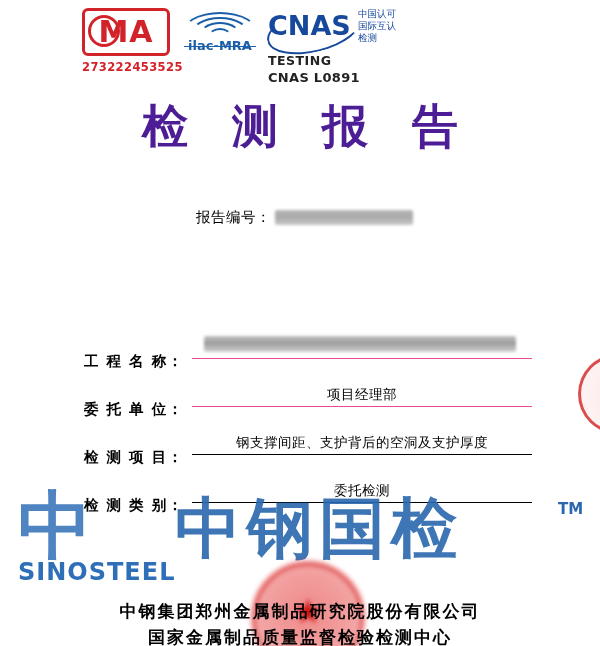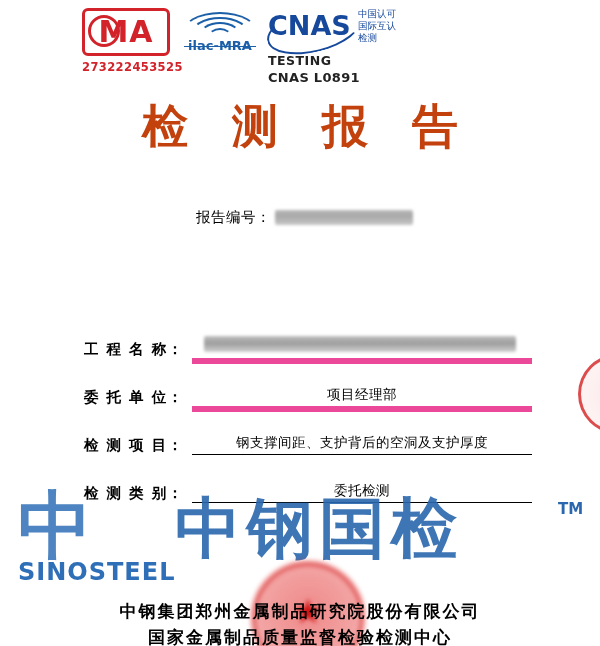--- a/index.html
+++ b/index.html
@@ -183,21 +183,21 @@
     position: absolute;
     top: 96px;
     left: 0;
     width: 600px;
     text-align: center;
     font-family: "DejaVu Sans", sans-serif;
     font-weight: bold;
     font-size: 46px;
     letter-spacing: 14px;
     text-indent: 14px;
-    color: #c2410c;
+    color: #4c1d95;
   }
 
   
   .report-no {
     position: absolute;
     top: 208px;
     left: 196px;
     display: flex;
     align-items: center;
   }
@@ -225,21 +225,21 @@
     left: 84px;
     width: 448px;
   }
   .frow {
     position: relative;
     height: 48px;
   }
   .flabel {
     position: absolute;
     left: 0;
-    top: 4px;
+    top: 16px;
     font-family: "DejaVu Sans", sans-serif;
     font-size: 14.5px;
     font-weight: bold;
     color: #000;
     letter-spacing: 1.5px;
     white-space: nowrap;
   }
   .fvalue {
     position: absolute;
     left: 108px;
@@ -248,21 +248,21 @@
     height: 22px;
     border-bottom: 1px solid #000;
     text-align: center;
     font-family: "DejaVu Sans", sans-serif;
     font-size: 13.5px;
     color: #000;
     line-height: 20px;
     letter-spacing: 0.5px;
   }
   .fvalue.blurline {
-    border-bottom: 6px solid #ec4899;
+    border-bottom: 1px solid #ec4899;
   }
   .blurbar {
     position: absolute;
     left: 12px;
     top: 0px;
     height: 16px;
     width: 312px;
     background: linear-gradient(180deg,#c0c0c0 0%,#9d9d9d 45%,#cfcfcf 100%);
     filter: blur(1.8px);
     border-radius: 2px;

